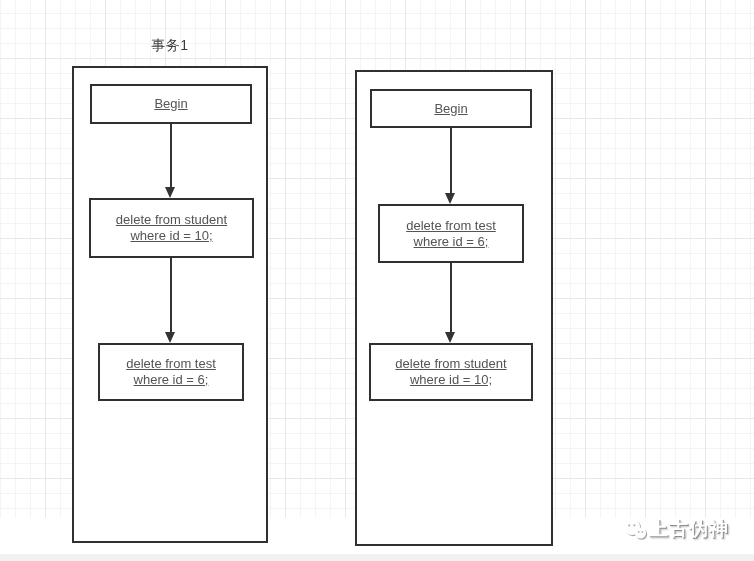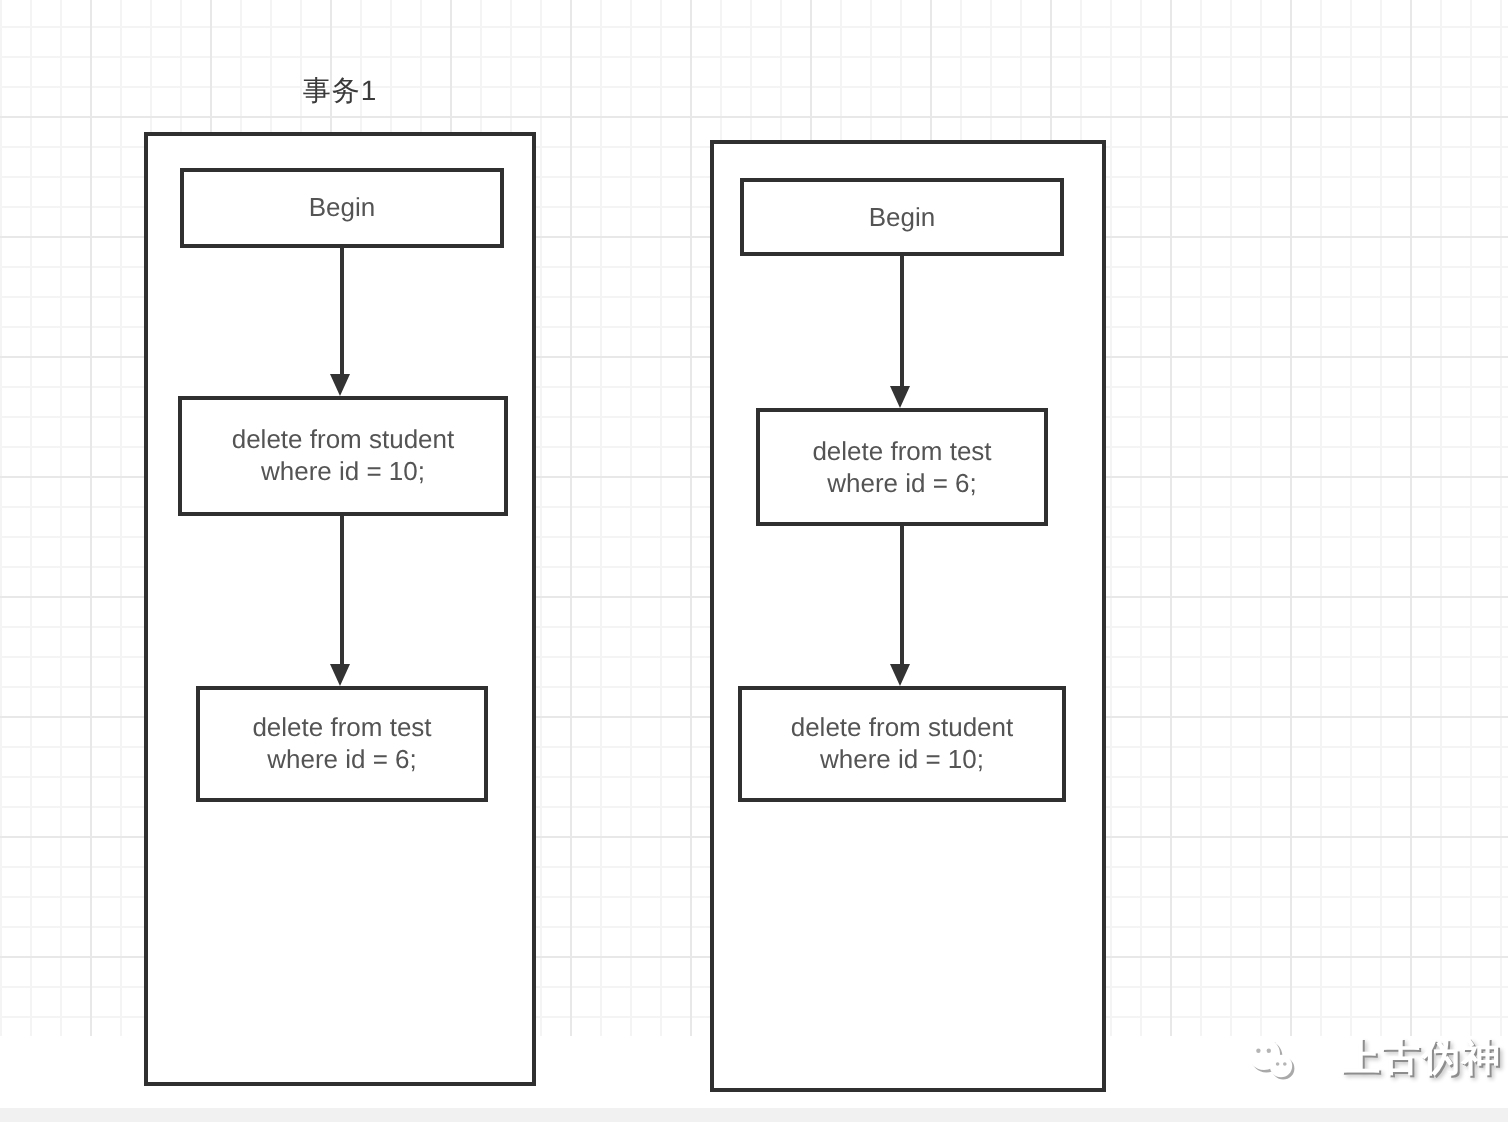--- a/index.html
+++ b/index.html
@@ -48,20 +48,21 @@
     border: 2px solid #303030;
     background: #ffffff;
     display: flex;
     align-items: center;
     justify-content: center;
     text-align: center;
     font-size: 13px;
     line-height: 16px;
     color: #545454;
     white-space: pre-line;
+    text-decoration: underline;
   }
   .arrow {
     position: absolute;
     width: 11px;
   }
   .arrow .shaft {
     position: absolute;
     left: 4.5px;
     top: 0;
     bottom: 10px;
@@ -77,21 +78,21 @@
     border-left: 5.5px solid transparent;
     border-right: 5.5px solid transparent;
     border-top: 11px solid #333333;
   }
   .watermark {
     position: absolute;
     left: 622px;
     top: 516px;
     display: flex;
     align-items: center;
-    gap: 22px;
+    gap: 0;
   }
   .watermark-text {
     font-size: 19px;
     font-weight: bold;
     color: #ffffff;
     letter-spacing: 1px;
     text-shadow: 1px 1px 0 #8d8d8d, 2px 2px 2px #c2c2c2;
   }
 </style>
 </head>

